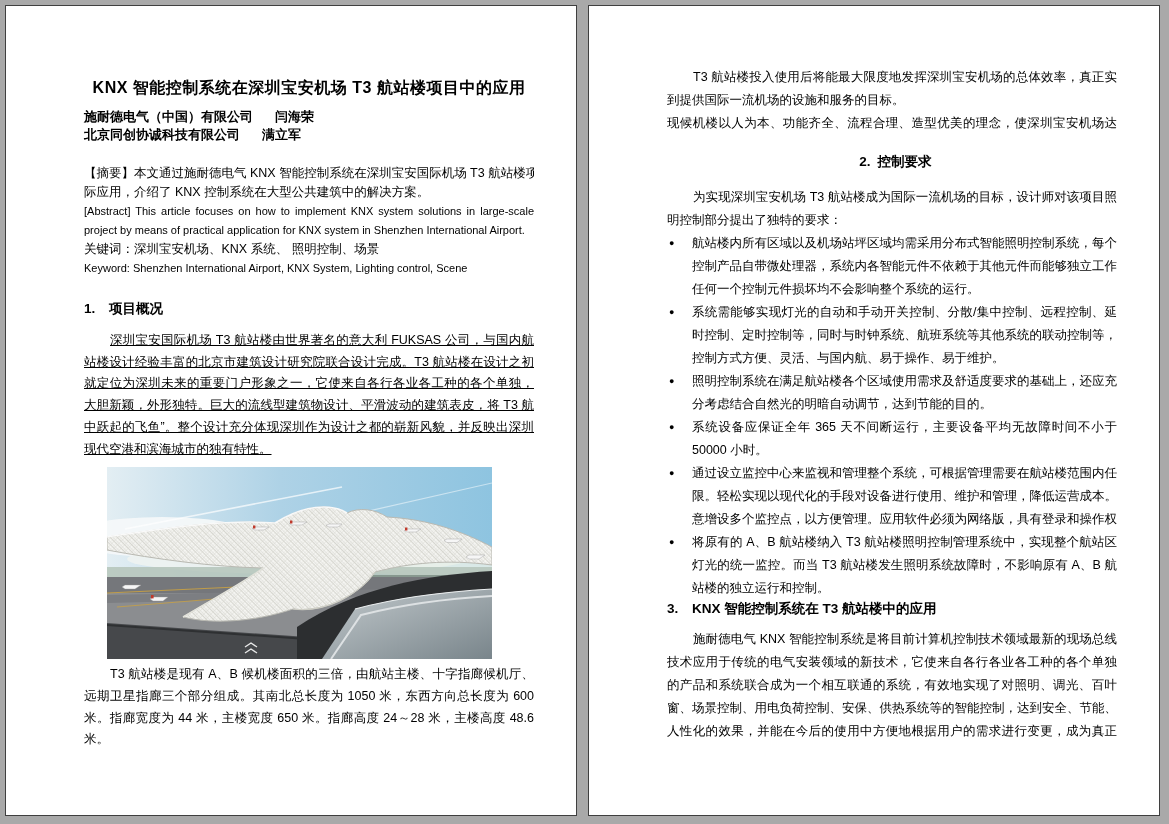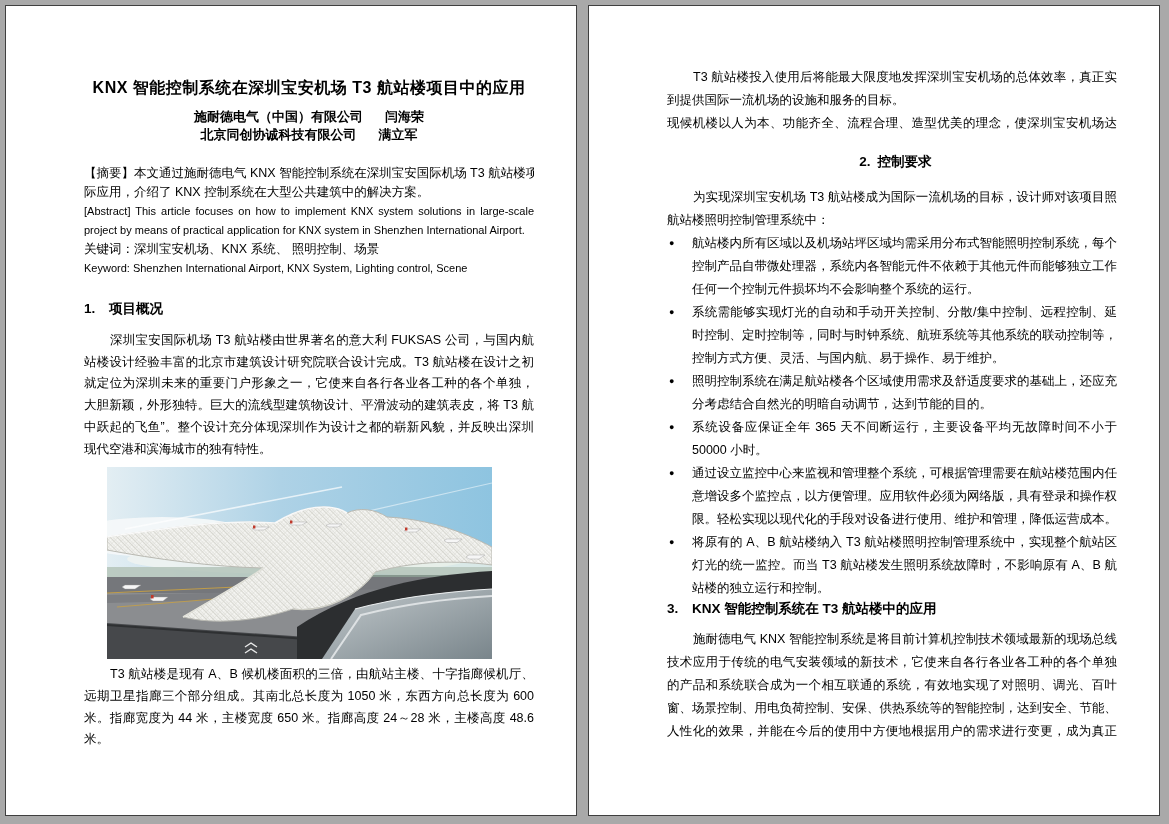--- a/index.html
+++ b/index.html
@@ -15,37 +15,37 @@
     background:#ffffff;border:1px solid #3f3f3f;box-sizing:border-box;
   }
   .page-left{left:5px;}
   .page-right{left:588px;}
   .inner{padding:0 42px 0 78px;}
   .doc-title{
     margin-top:72px;text-align:center;
     font-size:16px;font-weight:bold;letter-spacing:.5px;
   }
   .authors{margin-top:9px;font-size:13px;font-weight:bold;}
-  .author-row{display:flex;justify-content:center;gap:22px;line-height:17.5px;}
+  .author-row{display:flex;gap:22px;line-height:17.5px;}
   .abstract{margin-top:21px;line-height:19px;}
   .cn{font-size:12.5px;}
   .en{font-size:11px;}
   .ln{
     display:block;white-space:nowrap;overflow:hidden;
     text-align:justify;text-align-last:justify;
   }
   .end{text-align-last:left;}
   .ind{text-indent:26px;}
   .heading{font-size:13.5px;font-weight:bold;white-space:nowrap;}
   .h-num{display:inline-block;width:25px;}
   .h1m{margin-top:22px;}
   .para{font-size:12.5px;}
   .lh-l{line-height:21.7px;}
   .lh-r{line-height:23px;}
-  .p1{margin-top:12px;}
+  .p1{margin-top:12px;text-decoration:underline;}
   .figure{display:block;margin:7px 0 0 23px;width:385px;height:192px;}
   .p2{margin-top:5px;}
   .rp1{margin-top:60px;}
   .h2m{margin-top:18px;text-align:center;}
   .rintro{margin-top:15px;}
   .bullets{font-size:12.5px;line-height:23px;}
   .bullet{position:relative;padding-left:25px;}
   .bullet .marker{
     position:absolute;left:2px;top:0;font-size:9px;line-height:23px;
     text-align:left;
@@ -185,21 +185,21 @@
       <span class="ln end">到提供国际一流机场的设施和服务的目标。</span>
       <span class="ln">现候机楼以人为本、功能齐全、流程合理、造型优美的理念，使深圳宝安机场达</span>
     </div>
 
     <div class="heading h2m">
       <span class="h-num">2.</span><span>控制要求</span>
     </div>
 
     <div class="para lh-r rintro">
       <span class="ln ind">为实现深圳宝安机场 T3 航站楼成为国际一流机场的目标，设计师对该项目照</span>
-      <span class="ln end">航站楼照明控制管理系统中：</span>
+      <span class="ln end">明控制部分提出了独特的要求：</span>
     </div>
 
     <div class="bullets">
       <div class="bullet">
         <span class="marker">●</span>
         <span class="ln">航站楼内所有区域以及机场站坪区域均需采用分布式智能照明控制系统，每个</span>
         <span class="ln">控制产品自带微处理器，系统内各智能元件不依赖于其他元件而能够独立工作，</span>
         <span class="ln end">任何一个控制元件损坏均不会影响整个系统的运行。</span>
       </div>
       <div class="bullet">
@@ -214,22 +214,22 @@
         <span class="ln end">分考虑结合自然光的明暗自动调节，达到节能的目的。</span>
       </div>
       <div class="bullet">
         <span class="marker">●</span>
         <span class="ln">系统设备应保证全年 365 天不间断运行，主要设备平均无故障时间不小于</span>
         <span class="ln end">50000 小时。</span>
       </div>
       <div class="bullet">
         <span class="marker">●</span>
         <span class="ln">通过设立监控中心来监视和管理整个系统，可根据管理需要在航站楼范围内任</span>
+        <span class="ln">限。轻松实现以现代化的手段对设备进行使用、维护和管理，降低运营成本。</span>
         <span class="ln">意增设多个监控点，以方便管理。应用软件必须为网络版，具有登录和操作权</span>
-        <span class="ln">限。轻松实现以现代化的手段对设备进行使用、维护和管理，降低运营成本。</span>
       </div>
       <div class="bullet">
         <span class="marker">●</span>
         <span class="ln">将原有的 A、B 航站楼纳入 T3 航站楼照明控制管理系统中，实现整个航站区</span>
         <span class="ln">灯光的统一监控。而当 T3 航站楼发生照明系统故障时，不影响原有 A、B 航</span>
         <span class="ln end">站楼的独立运行和控制。</span>
       </div>
     </div>
 
     <div class="heading h3m">

